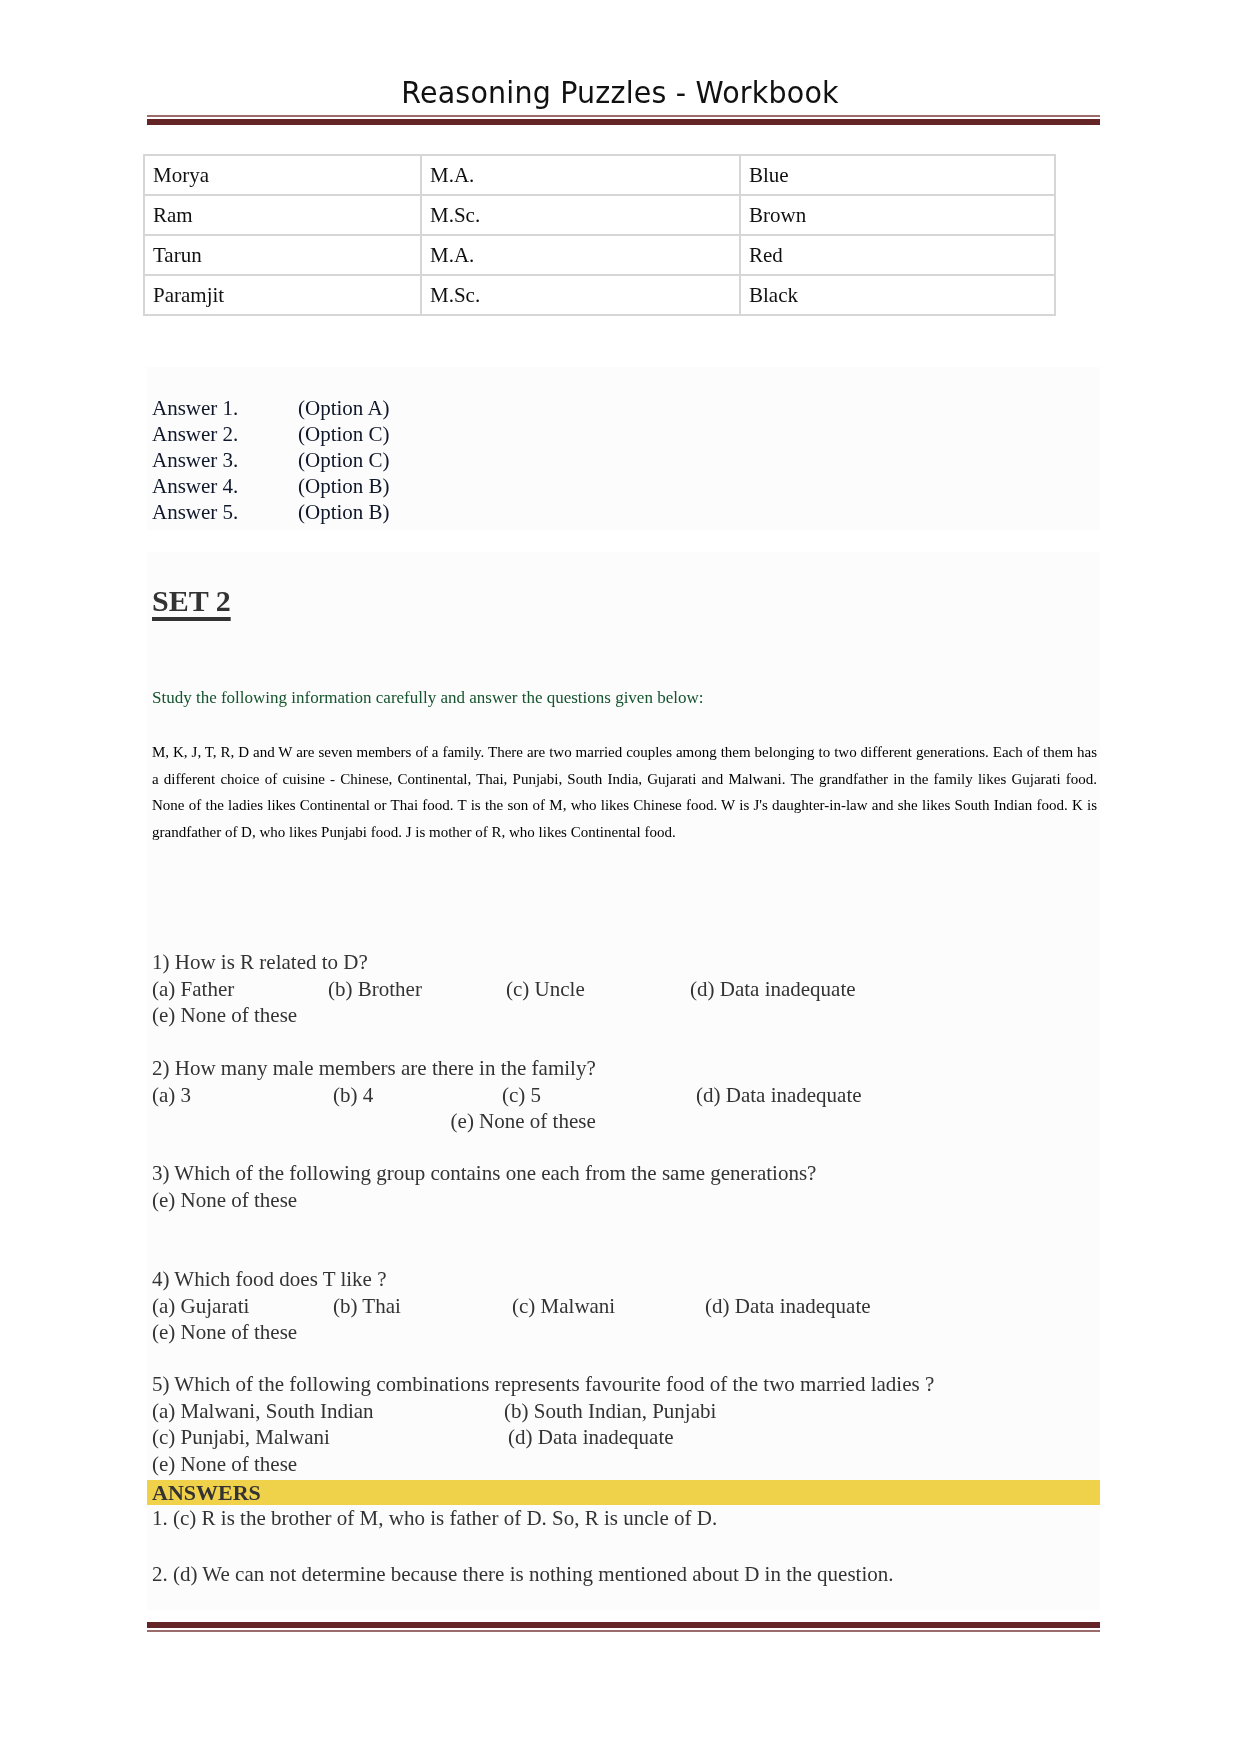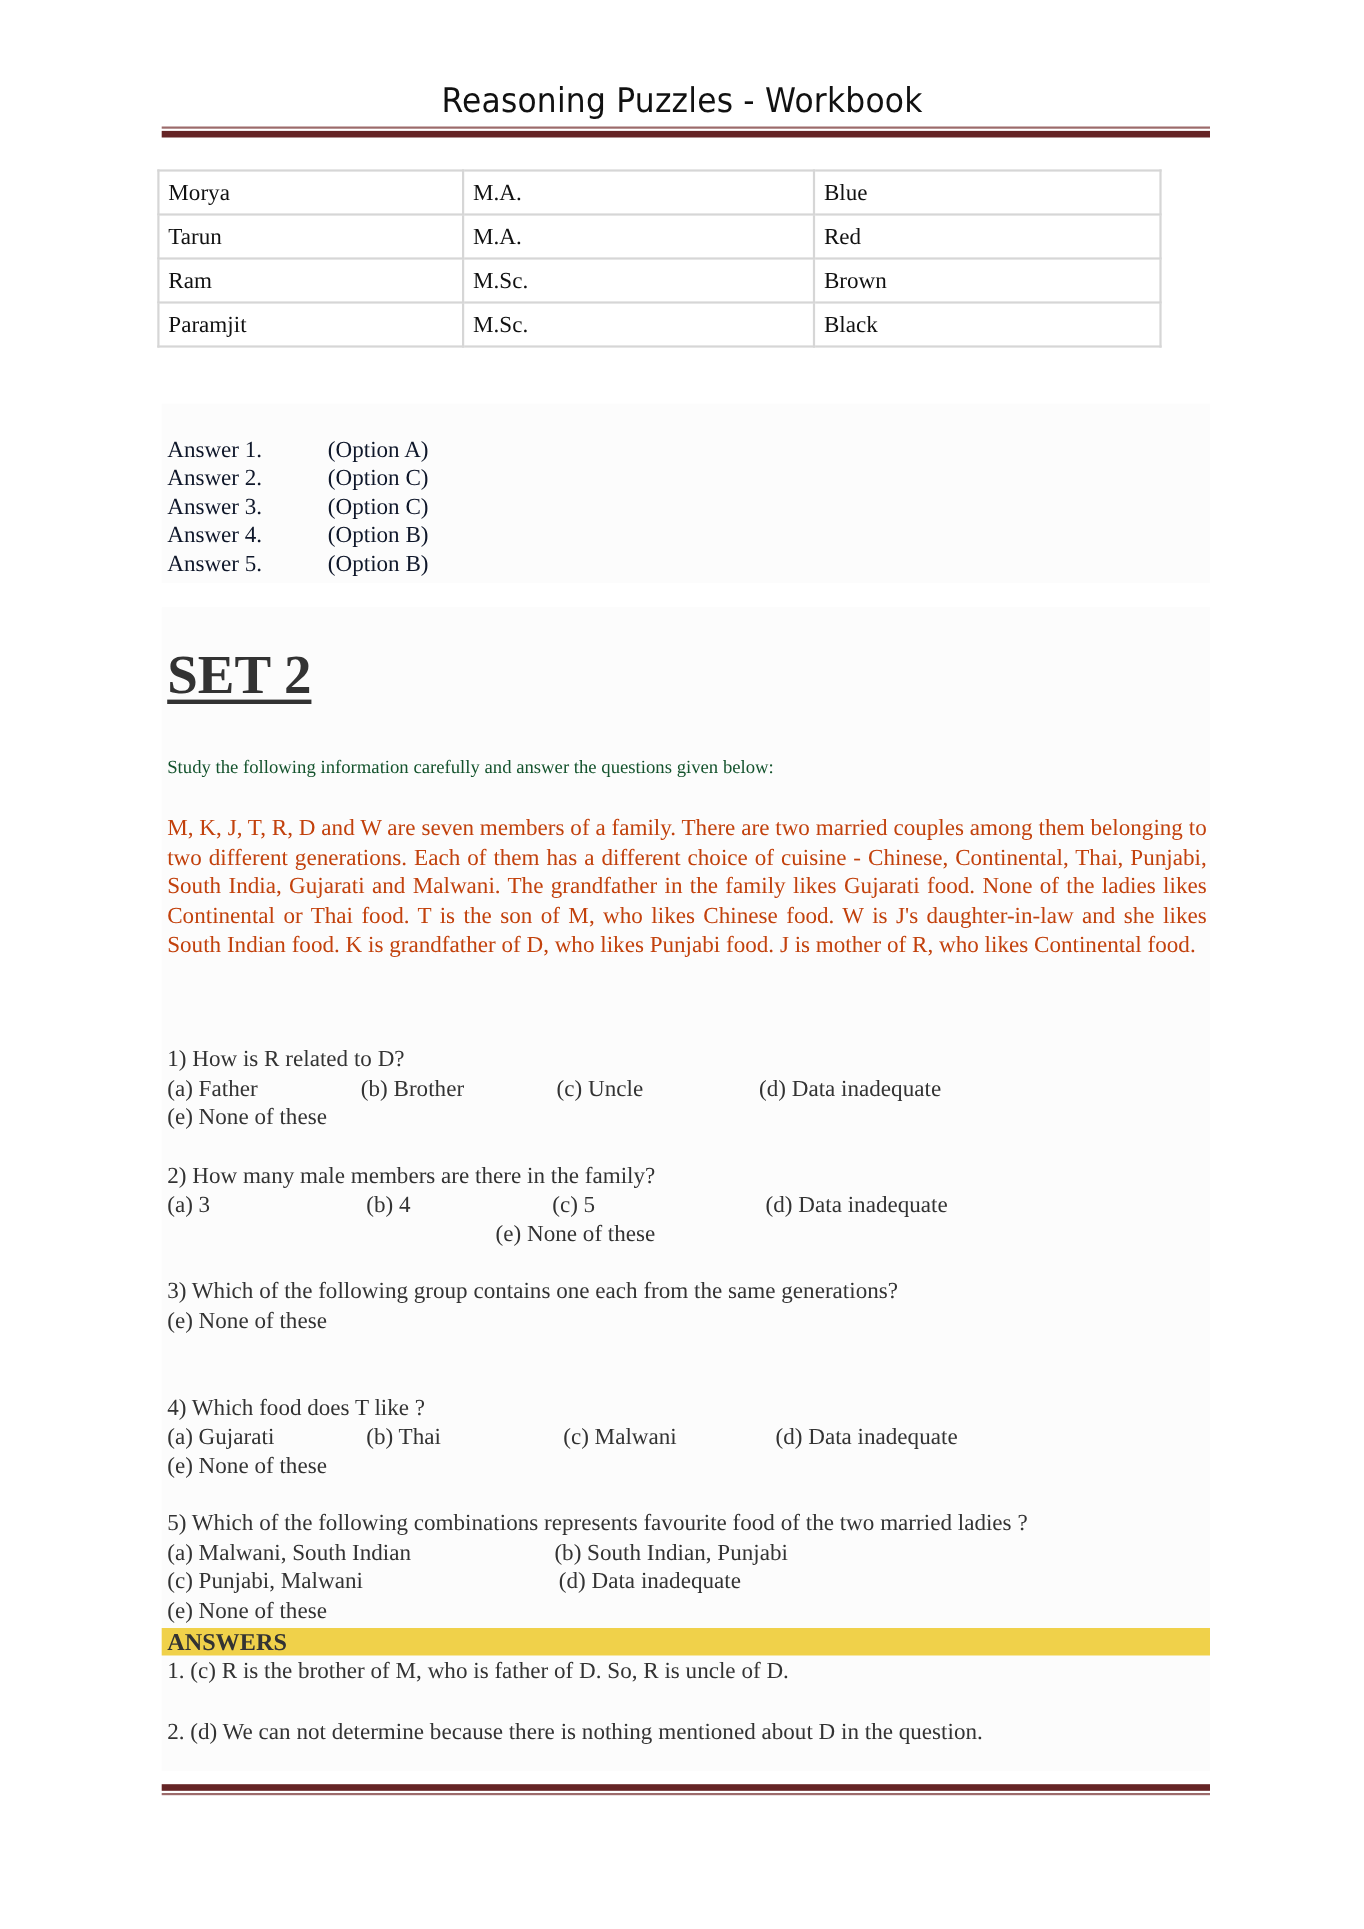--- a/index.html
+++ b/index.html
@@ -18,25 +18,25 @@
          border-collapse:collapse; font-size:21px; }
   table.data-table td { border:2px solid #d6d6d6; height:38px; padding:0 8px; color:#111; }
   table.data-table td.c1 { width:259px; }
   table.data-table td.c2 { width:301px; }
 
   .shade { position:absolute; left:147px; width:953px; background:#fcfcfc; }
   .answers-block { position:absolute; top:395px; left:152px; font-size:21px; line-height:26px; color:#0f172a; }
   .answers-block .row { display:flex; }
   .answers-block .lbl { width:146px; }
 
-  .set-title { position:absolute; top:584px; left:152px; font-size:50px; font-weight:bold;
+  .set-title { position:absolute; top:584px; left:152px; font-size:30px; font-weight:bold;
          text-decoration:underline; text-decoration-thickness:4px; text-underline-offset:6px; color:#333; }
   .intro { position:absolute; top:688px; left:152px; font-size:17px; color:#14532d; }
-  .para { position:absolute; top:739px; left:152px; width:945px; font-size:21px; line-height:26.5px;
-         text-align:justify; color:#c2410c; }
+  .para { position:absolute; top:739px; left:152px; width:945px; font-size:15px; line-height:26.5px;
+         text-align:justify; color:#000000; }
 
   .q { position:absolute; left:152px; font-size:21px; line-height:26.5px; color:#333;margin-top:24px; }
   .q .opts { position:relative; height:26.5px; }
   .q .opts span { position:absolute; top:0; white-space:nowrap; }
 
   .ans-bar { position:absolute; top:1480px; left:147px; width:953px; height:25px; background:#f0d14a; }
   .ans-bar span { position:absolute; left:5px; top:0; font-size:22px; font-weight:bold; color:#333; line-height:25px; }
   .ans-line { position:absolute; left:152px; font-size:21px; color:#333; }
 </style>
 </head>
@@ -47,28 +47,28 @@
 <div class="rule rule-top-thick"></div>
 
 <table class="data-table">
   <tbody>
   <tr>
     <td class="c1">Morya</td>
     <td class="c2">M.A.</td>
     <td>Blue</td>
   </tr>
   <tr>
+    <td class="c1">Ram</td>
+    <td class="c2">M.Sc.</td>
+    <td>Brown</td>
+  </tr>
+  <tr>
     <td class="c1">Tarun</td>
     <td class="c2">M.A.</td>
     <td>Red</td>
-  </tr>
-  <tr>
-    <td class="c1">Ram</td>
-    <td class="c2">M.Sc.</td>
-    <td>Brown</td>
   </tr>
   <tr>
     <td class="c1">Paramjit</td>
     <td class="c2">M.Sc.</td>
     <td>Black</td>
   </tr>
 </tbody>
   </table>
 
 <div class="shade" style="top:367px;height:163px;"></div>

